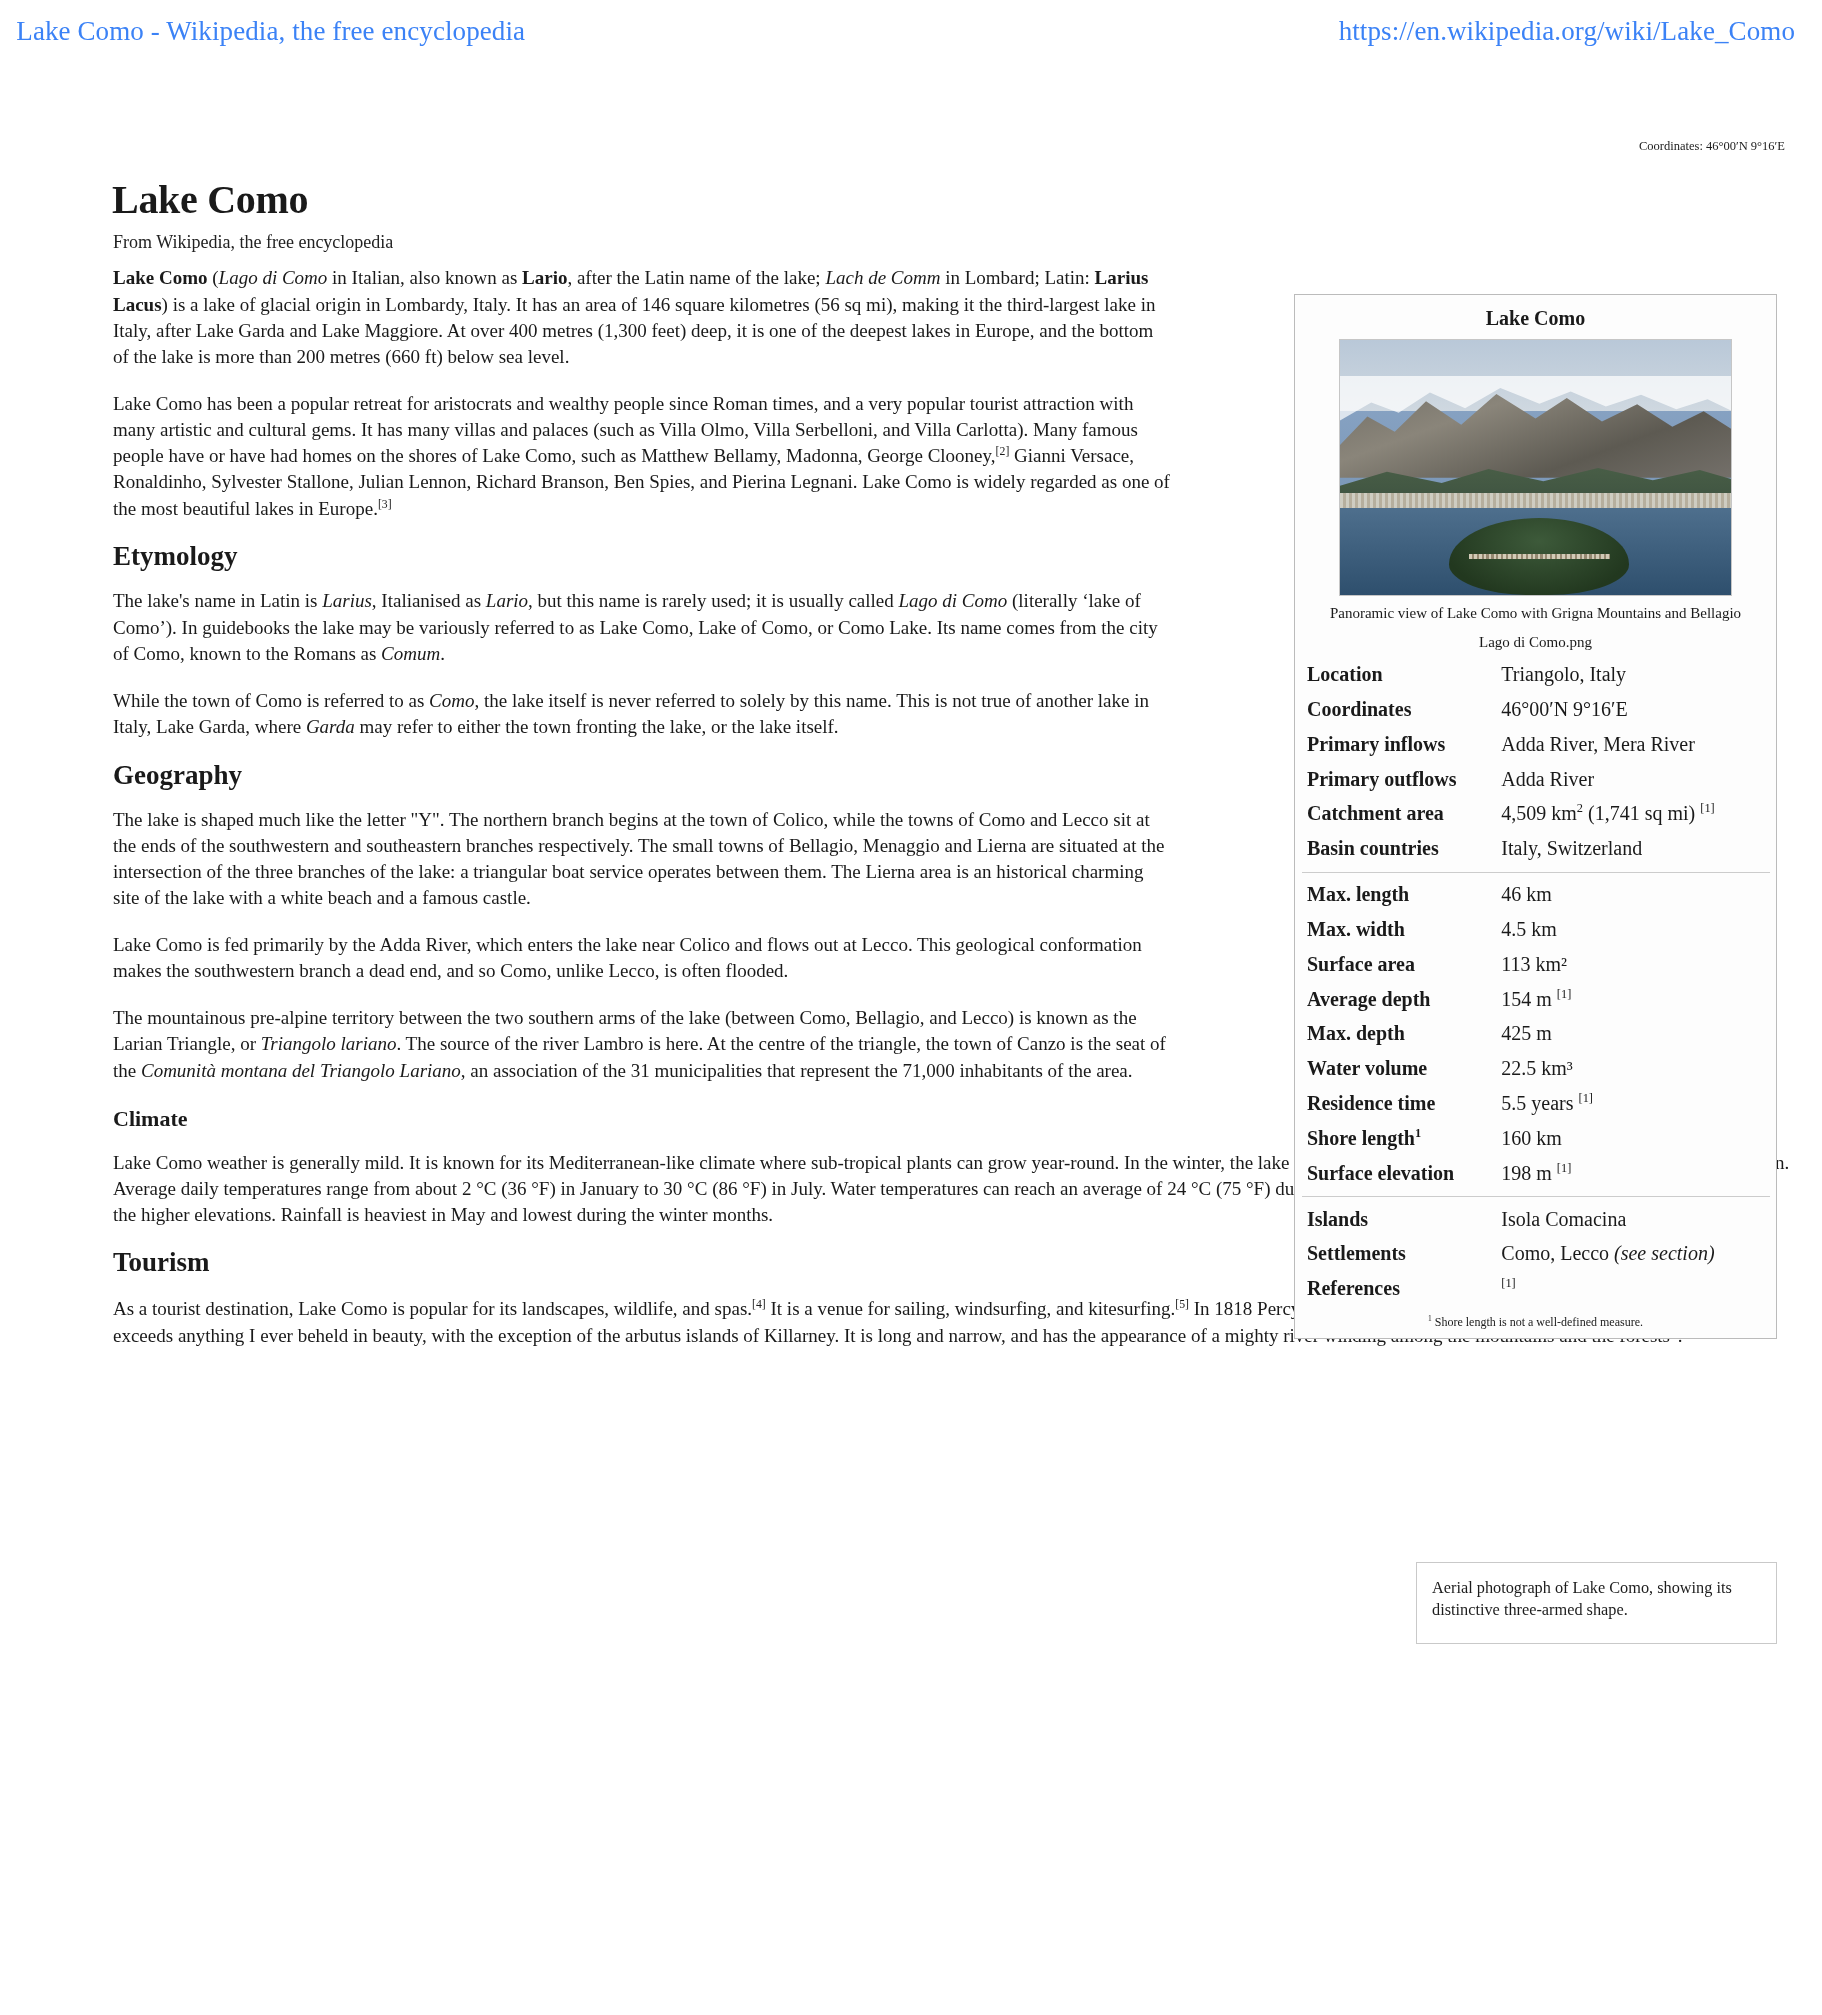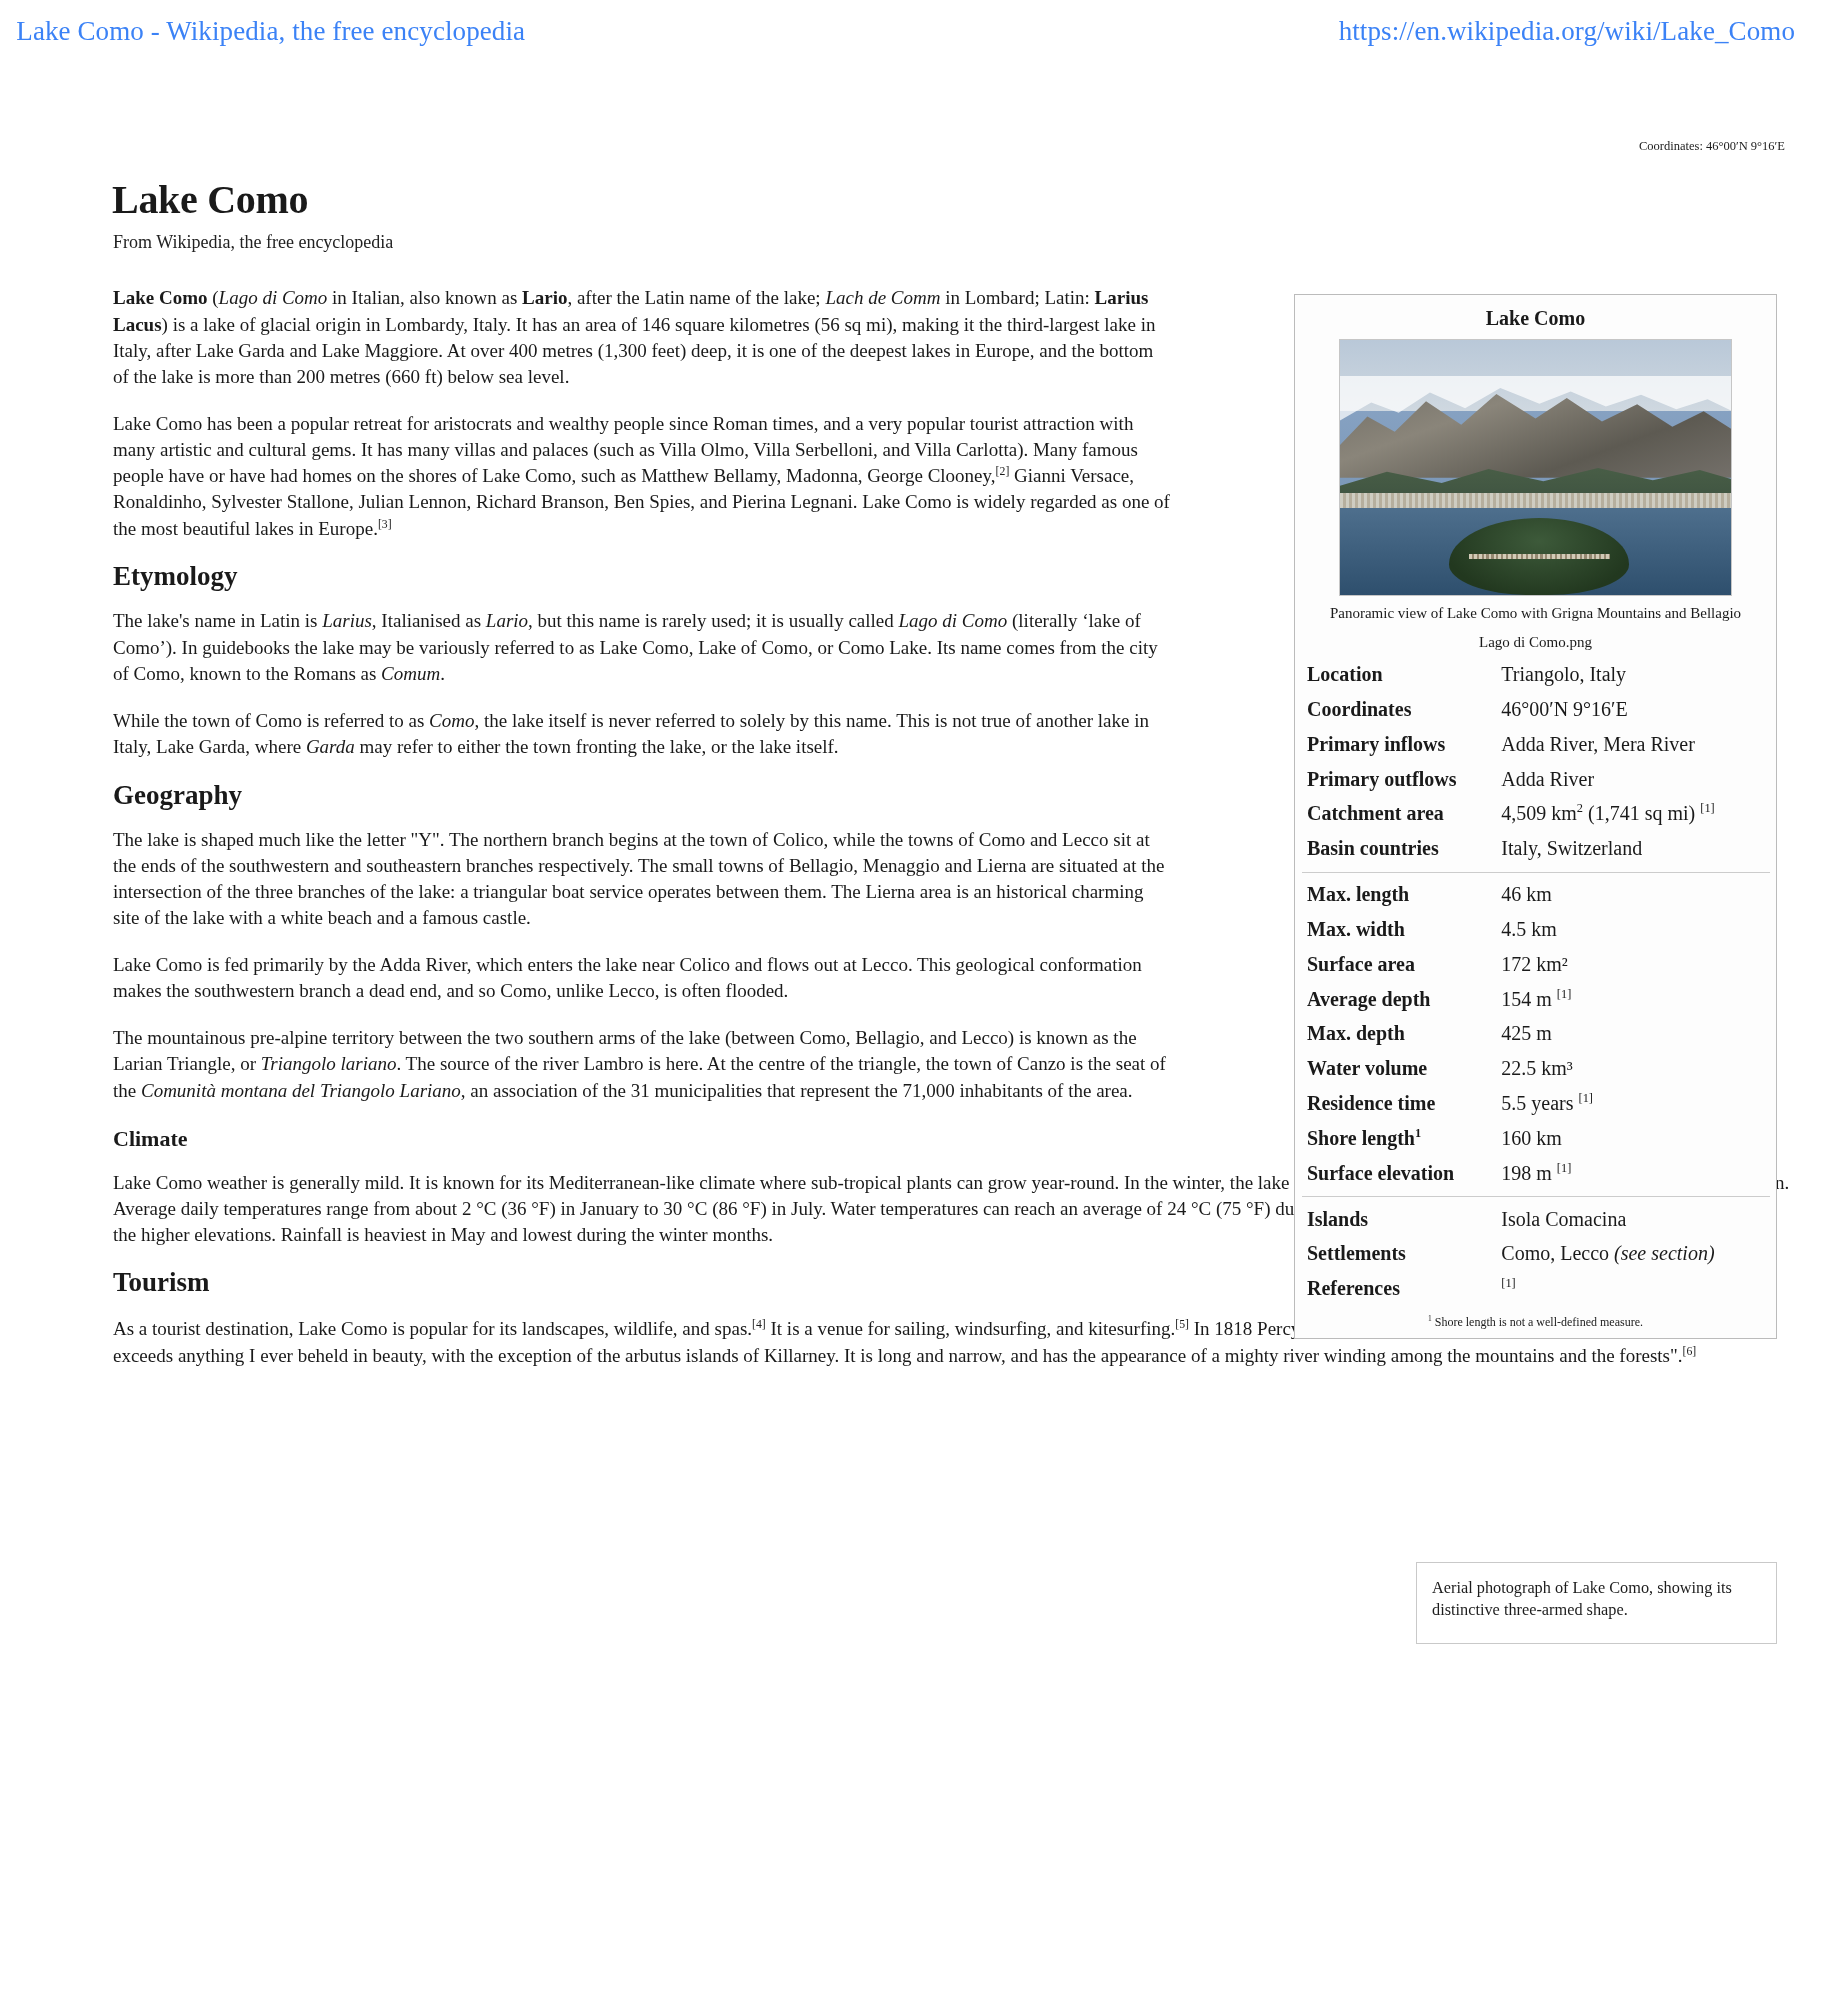--- a/index.html
+++ b/index.html
@@ -60,21 +60,21 @@
   }
   .subtitle {
     font-size: 18px;
     margin: 12px 0 0 91px;
     color: #222;
   }
 
   .body-col {
     width: 1059px;
     margin-left: 91px;
-    margin-top: 32px;
+    margin-top: 12px;
     font-size: 19px;
     line-height: 1.38;
     text-align: left;
   }
   .body-col p {
     margin: 0 0 20.6px 0;
   }
 
   h2.section {
     font-size: 27px;
@@ -319,21 +319,21 @@
           <tr>
             <td class="k">Max. length</td>
             <td class="v">46 km</td>
           </tr>
           <tr>
             <td class="k">Max. width</td>
             <td class="v">4.5 km</td>
           </tr>
           <tr>
             <td class="k">Surface area</td>
-            <td class="v">172 km²</td>
+            <td class="v">113 km²</td>
           </tr>
           <tr>
             <td class="k">Average depth</td>
             <td class="v">154 m <sup>[1]</sup></td>
           </tr>
           <tr>
             <td class="k">Max. depth</td>
             <td class="v">425 m</td>
           </tr>
           <tr>

